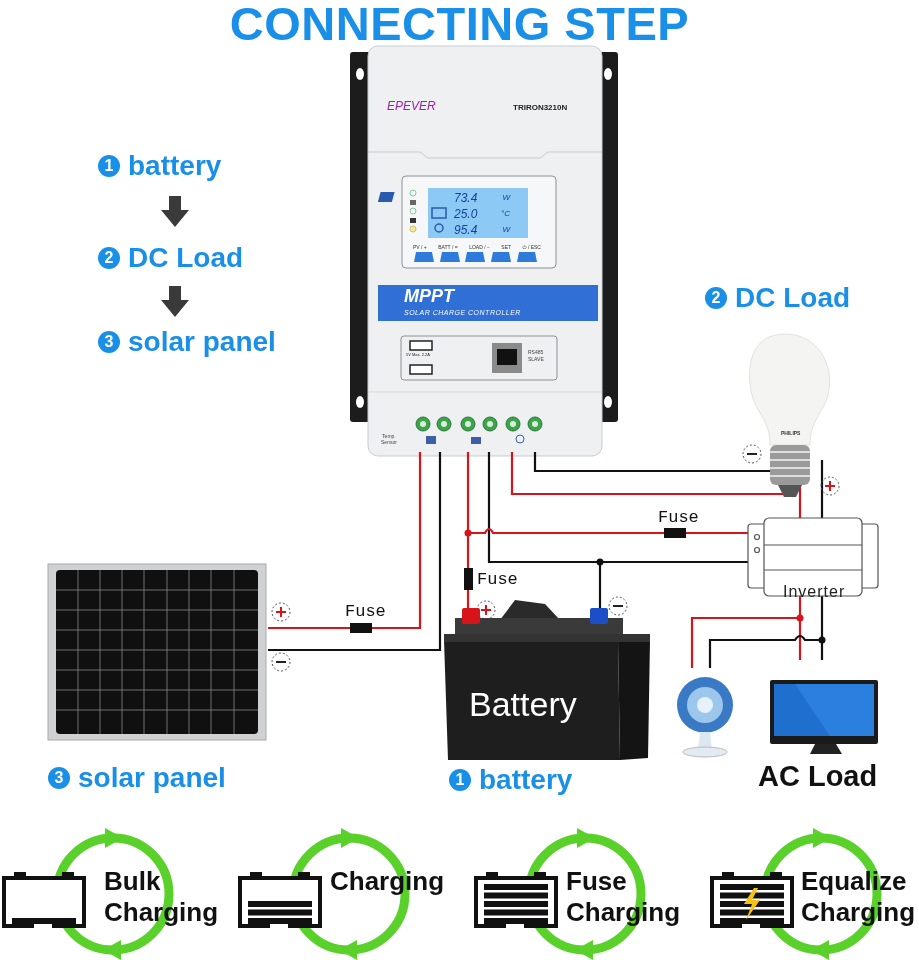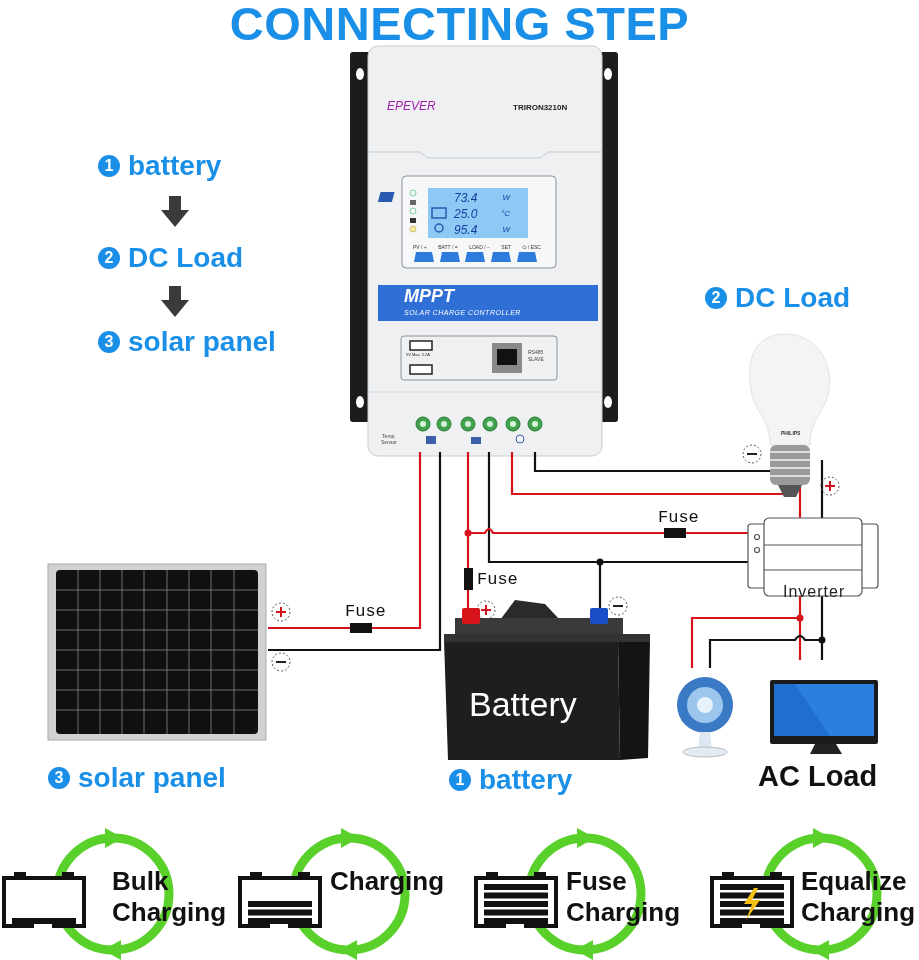--- a/index.html
+++ b/index.html
@@ -308,21 +308,21 @@
         <rect x="712" y="50" width="80" height="48" fill="#fff" stroke="#111" stroke-width="4"></rect>
         <rect x="742" y="96" width="18" height="6" fill="#fff"></rect>
         <rect x="720" y="90" width="64" height="6" fill="#111"></rect>
         <rect x="720" y="81.5" width="64" height="6" fill="#111"></rect>
         <rect x="720" y="73" width="64" height="6" fill="#111"></rect>
         <rect x="720" y="64.5" width="64" height="6" fill="#111"></rect>
         <rect x="720" y="56" width="64" height="6" fill="#111"></rect>
         <polygon points="754,60 744,76 752,76 746,92 760,72 752,72 758,60" fill="#f5c116"></polygon>
       </g>
     </svg>
-  <div class="abs phase-text" style="left:112px; top:38px;">
+  <div class="abs phase-text" style="left:104px; top:38px;">
     <div>Bulk</div>
     <div>Charging</div>
   </div>
   <div class="abs phase-text" style="left:330px; top:38px;">
     <div>Charging</div>
   </div>
   <div class="abs phase-text" style="left:566px; top:38px;">
     <div>Fuse</div>
     <div>Charging</div>
   </div>

